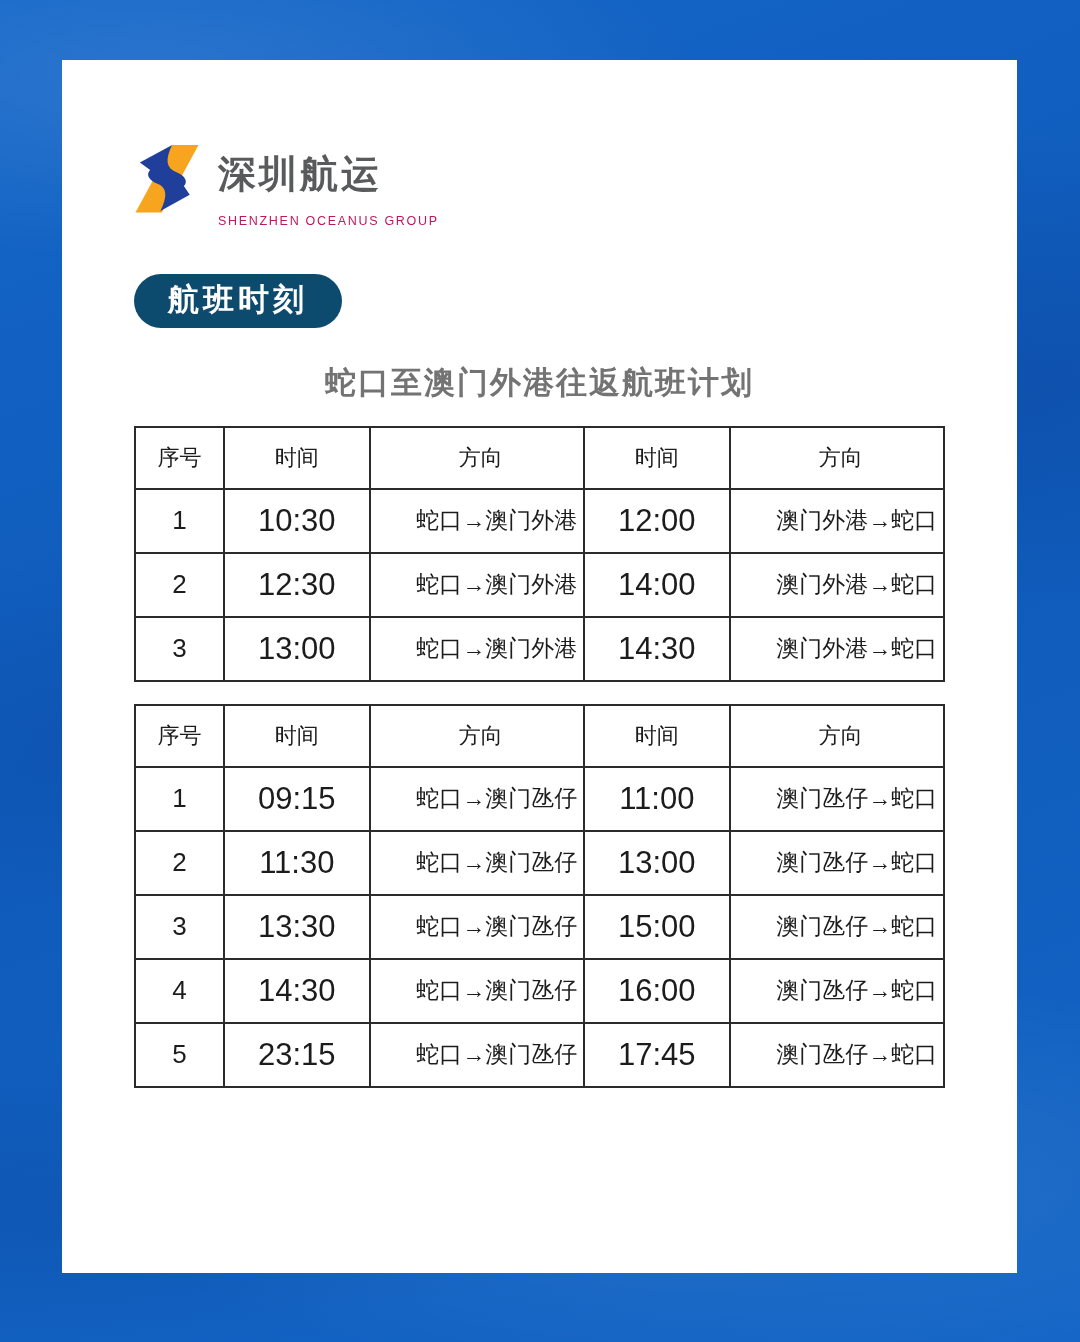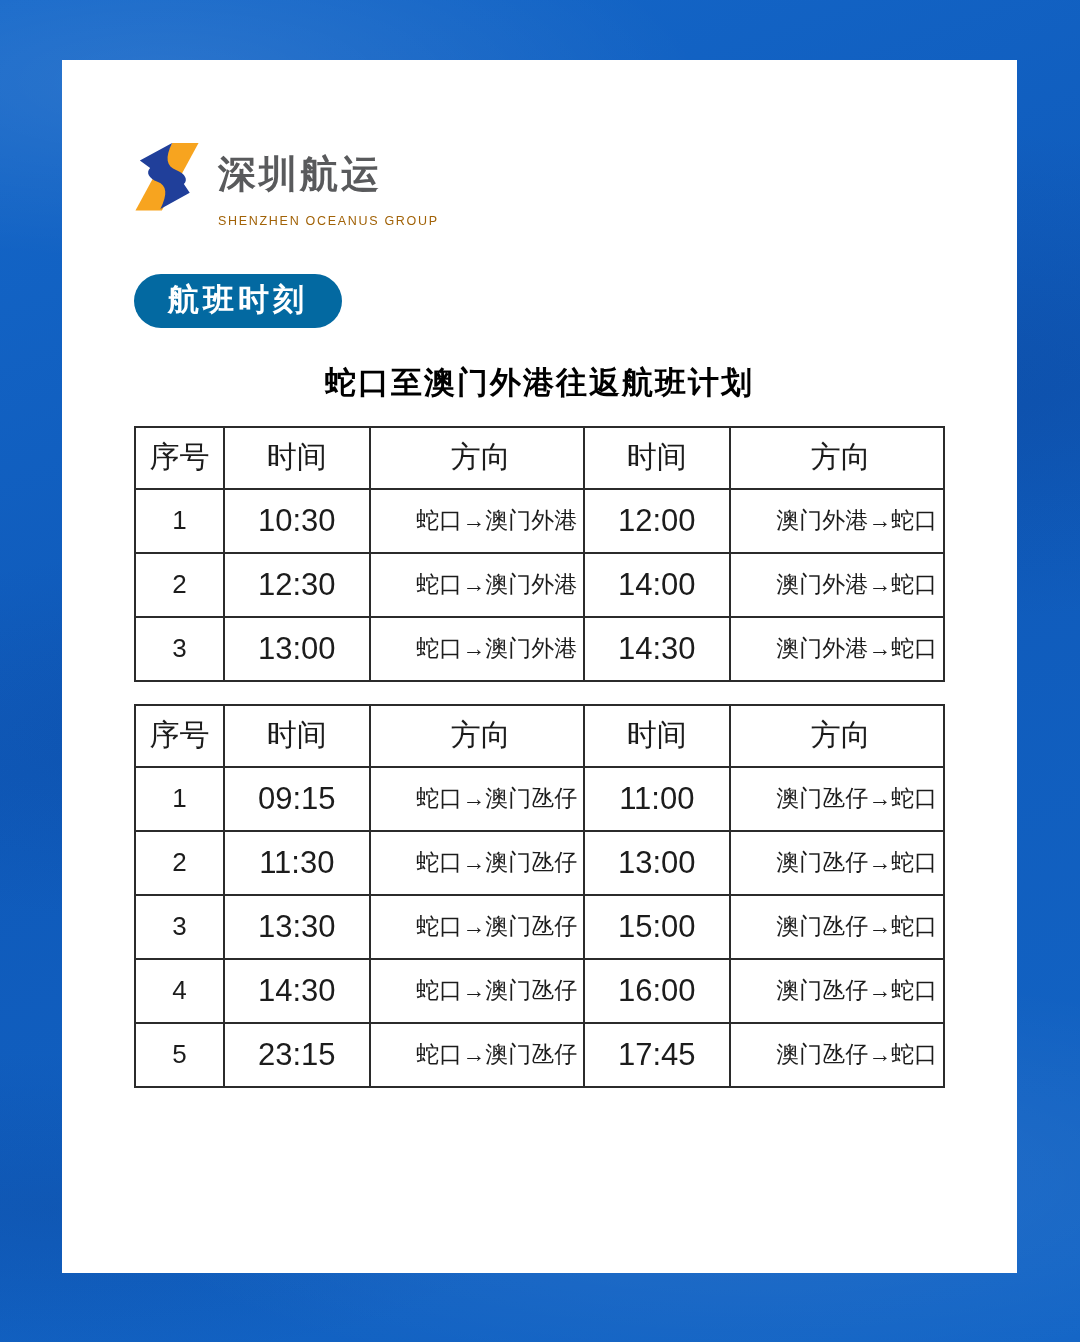--- a/index.html
+++ b/index.html
@@ -22,74 +22,74 @@
       linear-gradient(160deg, #1467C9 0%, #0F5ABA 45%, #1365C6 100%);
   }
   .card {
     position: absolute;
     left: 62px; top: 60px; right: 63px; bottom: 69px;
     background: #ffffff;
     padding: 66px 72px 0 72px;
   }
 
   
-  .logo { display: flex; align-items: flex-start; margin-top: 2px; }
+  .logo { display: flex; align-items: center; margin-top: 2px; }
   .logo-icon { width: 66px; height: 96px; flex: 0 0 auto; }
   .logo-icon svg { width: 100%; height: 100%; display: block; }
   .logo-text { margin-left: 18px; padding-top: 26px; }
   .logo-zh {
     font-size: 38px; font-weight: 600; color: #595a5c;
     letter-spacing: 3px; line-height: 1.1;
   }
   .logo-en {
-    font-size: 12.5px; color: #a16207; letter-spacing: 1.7px;
+    font-size: 12.5px; color: #be185d; letter-spacing: 1.7px;
     margin-top: 18px; white-space: nowrap;
   }
 
   
   .badge {
     display: inline-block;
     margin-top: 46px;
     padding: 9px 34px 11px 34px;
     border-radius: 30px;
-    background: #0369a1;
+    background: #0c4a6e;
     color: #ffffff;
     font-size: 31px;
     font-weight: bold;
     letter-spacing: 4px;
     line-height: 1.1;
   }
 
   
   .tbl-title {
     text-align: center;
     font-size: 31px;
     font-weight: bold;
-    color: #000000;
+    color: #737373;
     letter-spacing: 2px;
   }
   .section-1 .tbl-title { margin-top: 34px; }
   .section-2 .tbl-title { margin-top: 46px; }
 
   
   table.schedule {
     width: 100%;
     border-collapse: collapse;
     margin-top: 22px;
     table-layout: fixed;
   }
   table.schedule th, table.schedule td {
     border: 2px solid #2b2b2b;
     text-align: center;
     vertical-align: middle;
     color: #1c1c1c;
     overflow: hidden;
     white-space: nowrap;
   }
-  table.schedule th { height: 62px; font-size: 30px; font-weight: 400; margin-left: 21px; }
+  table.schedule th { height: 62px; font-size: 22px; font-weight: 400; margin-left: 21px; }
   table.schedule td { height: 64px; }
   td.col-no   { font-size: 26px; }
   td.col-time { font-size: 31px; }
   td.col-dir  { font-size: 23px; padding-left: 40px; }
   th.col-no   { width: 11%; }
   th.col-time { width: 18%; }
   th.col-dir  { width: 26.5%; padding-left: 8px; }
 </style>
 </head>
 <body>

